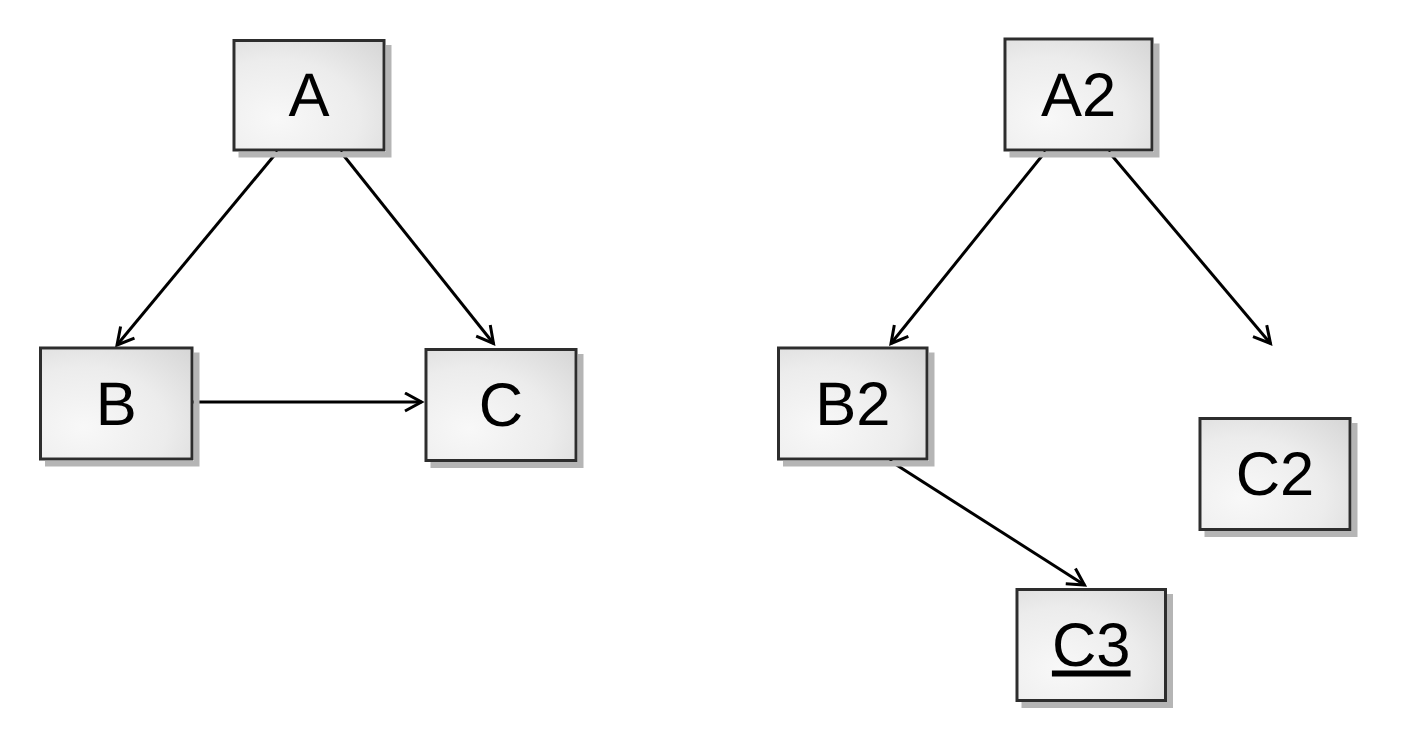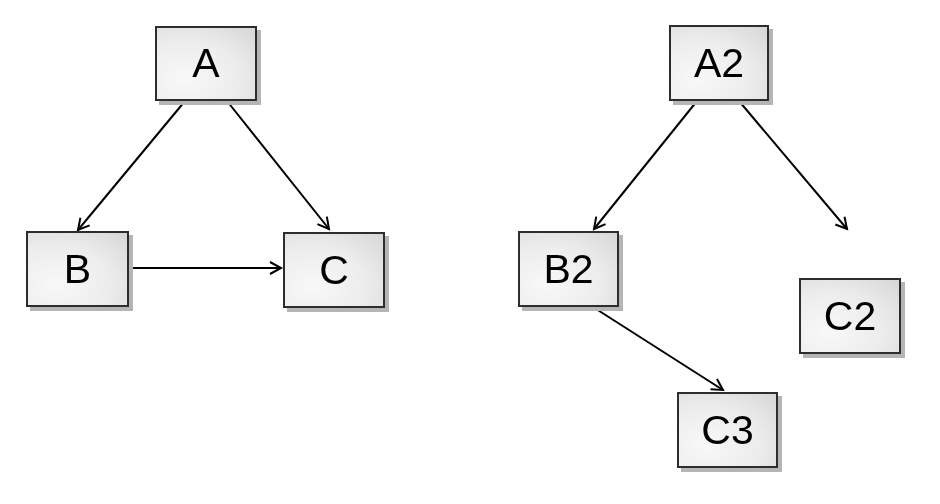--- a/index.html
+++ b/index.html
@@ -38,21 +38,21 @@
     line-height: 1;
     user-select: none;
   }
   
   #node-A  { left: 155px; top:  26px; width: 102px; height: 75px; }
   #node-B  { left:  26px; top: 231px; width: 103px; height: 76px; }
   #node-C  { left: 283px; top: 232px; width: 102px; height: 76px; }
   #node-A2 { left: 669px; top:  25px; width: 100px; height: 76px; }
   #node-B2 { left: 518px; top: 231px; width: 101px; height: 76px; }
   #node-C2 { left: 799px; top: 231px; width: 102px; height: 76px; margin-top: 47px; }
-  #node-C3 { left: 677px; top: 392px; width: 101px; height: 76px; }
+  #node-C3 { left: 677px; top: 392px; width: 101px; height: 76px; text-decoration: underline; }
 </style>
 </head>
 <body>
 
 <div class="canvas">
 
   <svg class="edges-layer" width="940" height="504" viewBox="0 0 940 504" xmlns="http://www.w3.org/2000/svg">
     <defs>
       <marker id="arrow-open" markerUnits="userSpaceOnUse" markerWidth="16" markerHeight="16" refX="12" refY="7" orient="auto">
         <path d="M 1 1 L 12 7 L 1 13" fill="none" stroke="#000000" stroke-width="2" stroke-linejoin="miter"></path>

